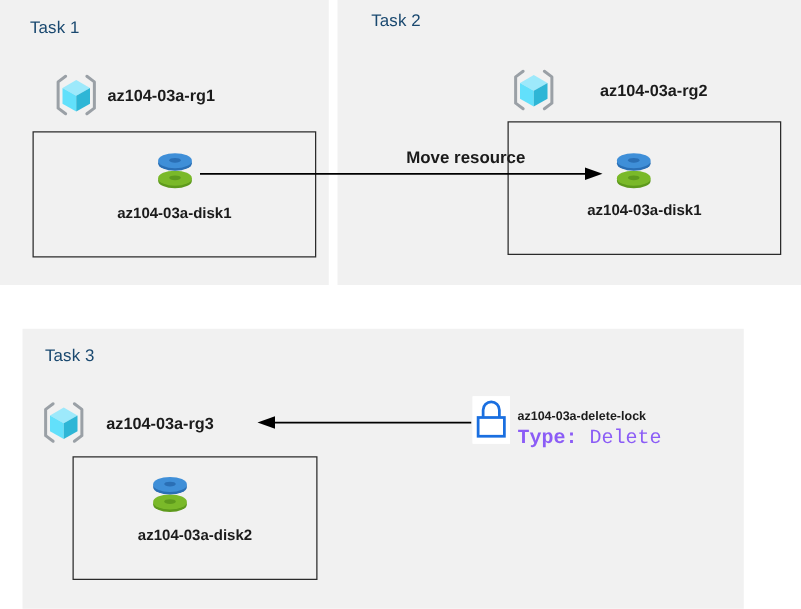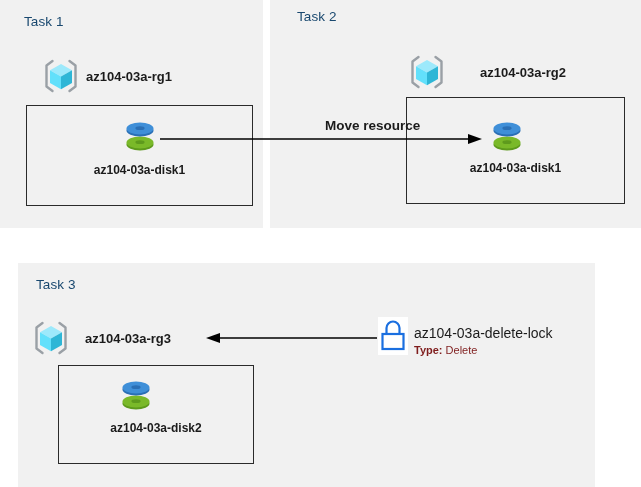--- a/index.html
+++ b/index.html
@@ -115,28 +115,29 @@
 
   .lock-text {
     position: absolute;
     left: 414px;
     top: 325px;
     line-height: 17px;
     white-space: nowrap;
   }
   .lock-name {
     display: block;
-    font-size: 14px;
-    font-weight: normal;
+    font-size: 10px;
+    font-weight: bold;
     color: #1b1b1b;
   }
   .lock-type-line {
     display: block;
-    font-size: 11px;
-    color: #7f1d1d;
+    font-size: 16px;
+    color: #8b5cf6;
+    font-family: Liberation Mono, monospace;
   }
   .lock-type-key { font-weight: bold; }
   .lock-type-val { font-weight: normal; }
 </style>
 </head>
 <body>
 
 <div class="stage">
 
   <div class="panel" id="panel-task1"></div>

